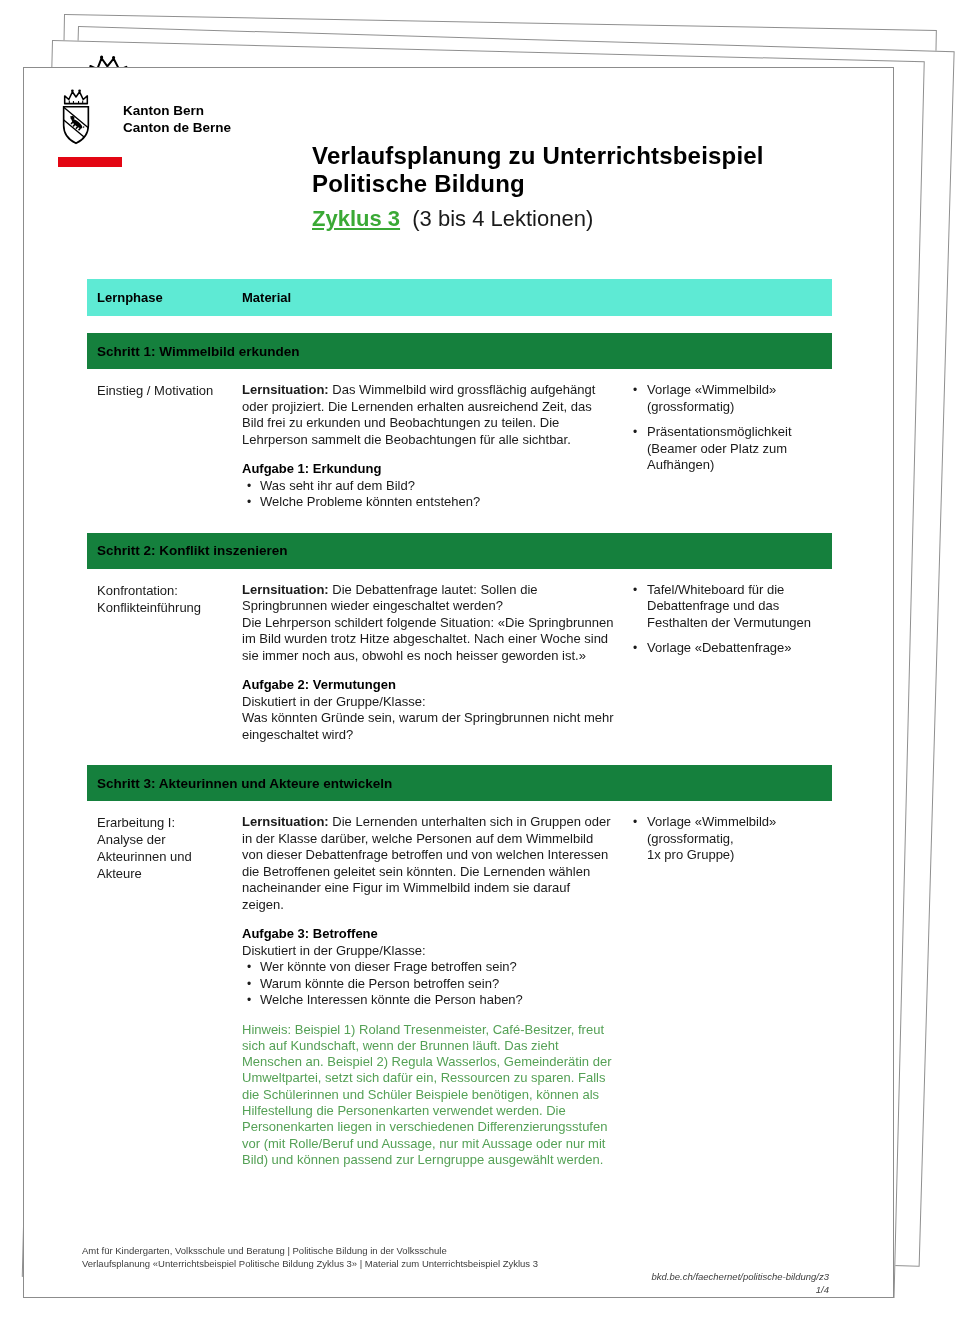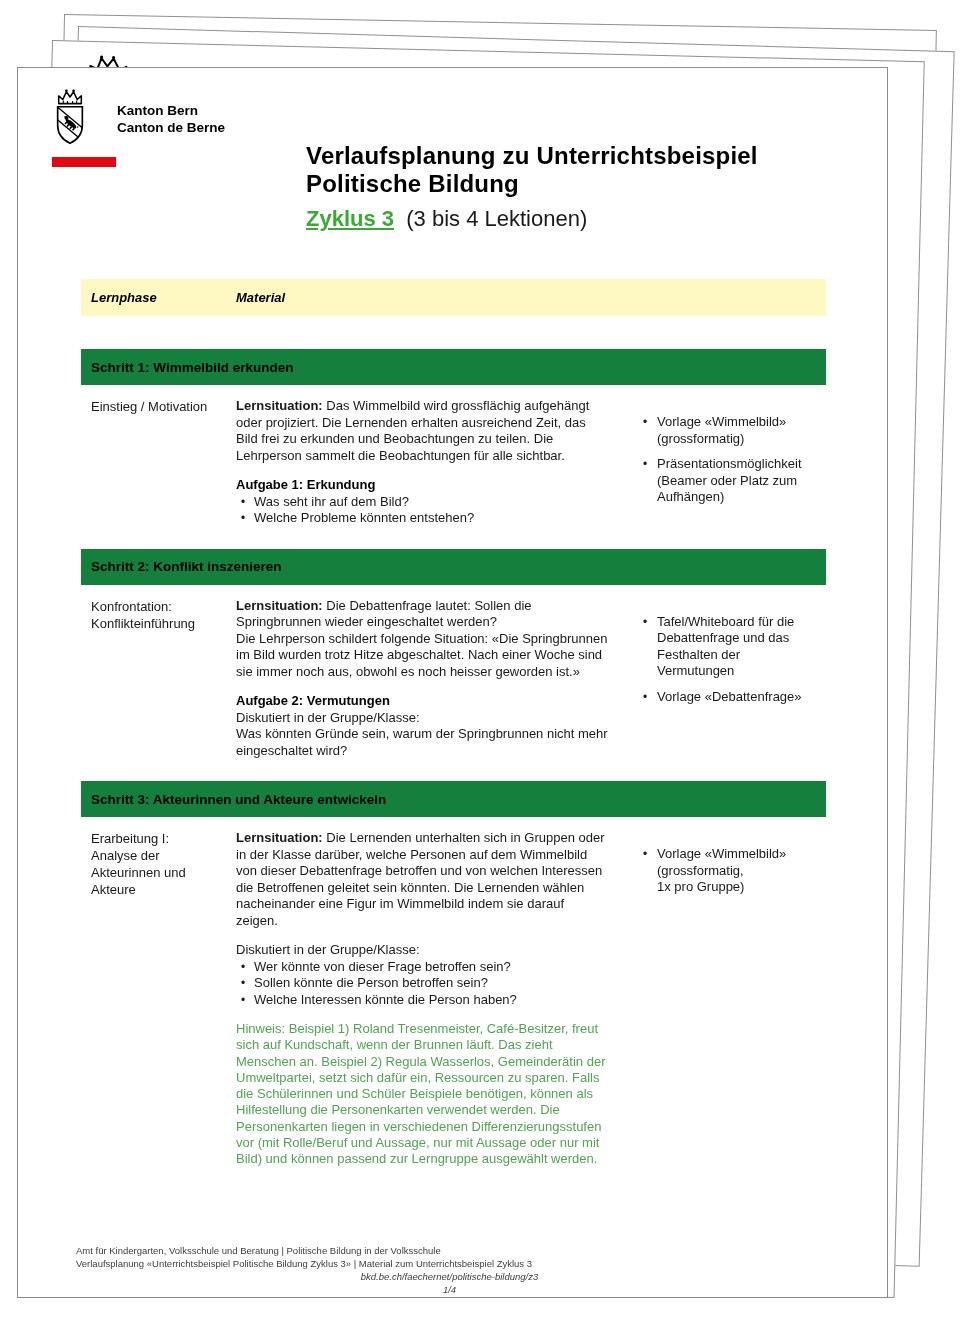--- a/index.html
+++ b/index.html
@@ -7,57 +7,57 @@
   .stage{position:relative;width:970px;height:1317px;}
 
   
   .back-page{position:absolute;background:#ffffff;border:1.5px solid #8f8f8f;transform-origin:top left;}
   .bp3{left:64px;top:14px;width:871px;height:1192px;transform:rotate(1.05deg);}
   .bp2{left:78px;top:26px;width:875px;height:1214px;transform:rotate(1.65deg);}
   .bp1{left:52px;top:40px;width:871px;height:1235px;transform:rotate(1.4deg);}
   .peek-crown{position:absolute;left:36px;top:12px;}
 
   
-  .front-page{position:absolute;left:17px;top:67px;width:871px;height:1231px;background:#fff;
+  .front-page{position:absolute;left:23px;top:67px;width:871px;height:1231px;background:#fff;
     border:1.5px solid #8c8c8c;box-sizing:border-box;}
 
   
   .coa{position:absolute;left:34px;top:19px;}
   .logo-text{position:absolute;left:99px;top:34px;font-size:13.5px;font-weight:700;line-height:17px;color:#000;white-space:pre-line;}
   .red-bar{position:absolute;left:34px;top:89px;width:64px;height:9.5px;background:#e30613;}
 
   .doc-title{position:absolute;left:288px;top:74px;font-size:24px;line-height:28px;font-weight:700;color:#000;letter-spacing:.2px;}
   .doc-subtitle{position:absolute;left:288px;top:138px;font-size:22px;line-height:26px;color:#1a1a1a;}
   .cycle{font-weight:700;color:#3aa935;text-decoration:underline;}
 
   
   .ltable{position:absolute;left:63px;top:211px;width:745px;}
   .cols{display:grid;grid-template-columns:145px 390px 1fr;box-sizing:border-box;padding-left:10px;}
-  .thead{background:#fef9c3;height:37px;align-items:center;font-size:13px;font-weight:700;color:#000;margin-bottom:33px;font-style:italic;}
+  .thead{background:#5eead4;height:37px;align-items:center;font-size:13px;font-weight:700;color:#000;margin-bottom:17px;}
   .section-bar{background:#15803d;height:36px;display:flex;align-items:center;padding-left:10px;
     font-size:13.5px;font-weight:700;color:#000;margin-bottom:13px;box-sizing:border-box;}
   .row{margin-bottom:22px;font-size:13px;line-height:16.5px;}
   .phase{white-space:pre-line;line-height:17px;padding-right:8px;}
   .desc{padding-right:18px;}
   .desc p{margin:0;}
   .situation{margin:0 0 13px 0 !important;}
   .ml{white-space:pre-line;}
   .task-title{font-weight:700;color:#000;}
   ul.blist{list-style:none;margin:0;padding:0;}
   ul.blist li{position:relative;padding-left:18px;}
   ul.blist li::before{content:"•";position:absolute;left:5px;top:0;font-size:12px;}
   .hint{margin-top:13px !important;color:#55a156;line-height:16.3px;white-space:pre-line;}
-  ul.mlist{list-style:none;margin:16px;padding:0;}
+  ul.mlist{list-style:none;margin:0;padding:0;}
   ul.mlist li{position:relative;padding-left:15px;margin-bottom:9px;white-space:pre-line;}
   ul.mlist li::before{content:"•";position:absolute;left:1px;top:0;font-size:12px;}
 
   
   .page-footer{position:absolute;left:58px;right:64px;top:1176px;display:flex;justify-content:space-between;
     font-size:9.5px;line-height:13px;color:#3d3d3d;flex-direction:column;}
-  .pf-right{text-align:center;font-style:italic;}
+  .pf-right{text-align:right;font-style:italic;}
 </style>
 </head>
 <body>
 
 <div class="stage">
 
   <div class="back-page bp3"></div>
   <div class="back-page bp2"></div>
   <div class="back-page bp1">
     <svg class="peek-crown" width="42" height="18" viewBox="0 0 42 18">
@@ -149,24 +149,25 @@
       </div>
 
       <div class="section-bar">Schritt 3: Akteurinnen und Akteure entwickeln</div>
       <div class="cols row">
         <div class="phase">Erarbeitung I:
 Analyse der
 Akteurinnen und
 Akteure</div>
         <div class="desc">
           <p class="situation"><strong>Lernsituation:</strong> <span class="ml">Die Lernenden unterhalten sich in Gruppen oder in der Klasse darüber, welche Personen auf dem Wimmelbild von dieser Debattenfrage betroffen und von welchen Interessen die Betroffenen geleitet sein könnten. Die Lernenden wählen nacheinander eine Figur im Wimmelbild indem sie darauf zeigen.</span></p>
+          <p class="task-title">Aufgabe 3: Betroffene</p>
           <p>Diskutiert in der Gruppe/Klasse:</p>
           <ul class="blist">
             <li>Wer könnte von dieser Frage betroffen sein?</li>
-            <li>Sollen könnte die Person betroffen sein?</li>
+            <li>Warum könnte die Person betroffen sein?</li>
             <li>Welche Interessen könnte die Person haben?</li>
           </ul>
           <p class="hint">Hinweis: Beispiel 1) Roland Tresenmeister, Café-Besitzer, freut sich auf Kundschaft, wenn der Brunnen läuft. Das zieht Menschen an. Beispiel 2) Regula Wasserlos, Gemeinderätin der Umweltpartei, setzt sich dafür ein, Ressourcen zu sparen. Falls die Schülerinnen und Schüler Beispiele benötigen, können als Hilfestellung die Personenkarten verwendet werden. Die Personenkarten liegen in verschiedenen Differenzierungsstufen vor (mit Rolle/Beruf und Aussage, nur mit Aussage oder nur mit Bild) und können passend zur Lerngruppe ausgewählt werden.</p>
         </div>
         <div>
           <ul class="mlist">
             <li>Vorlage «Wimmelbild»
 (grossformatig,
 1x pro Gruppe)</li>
           </ul>

